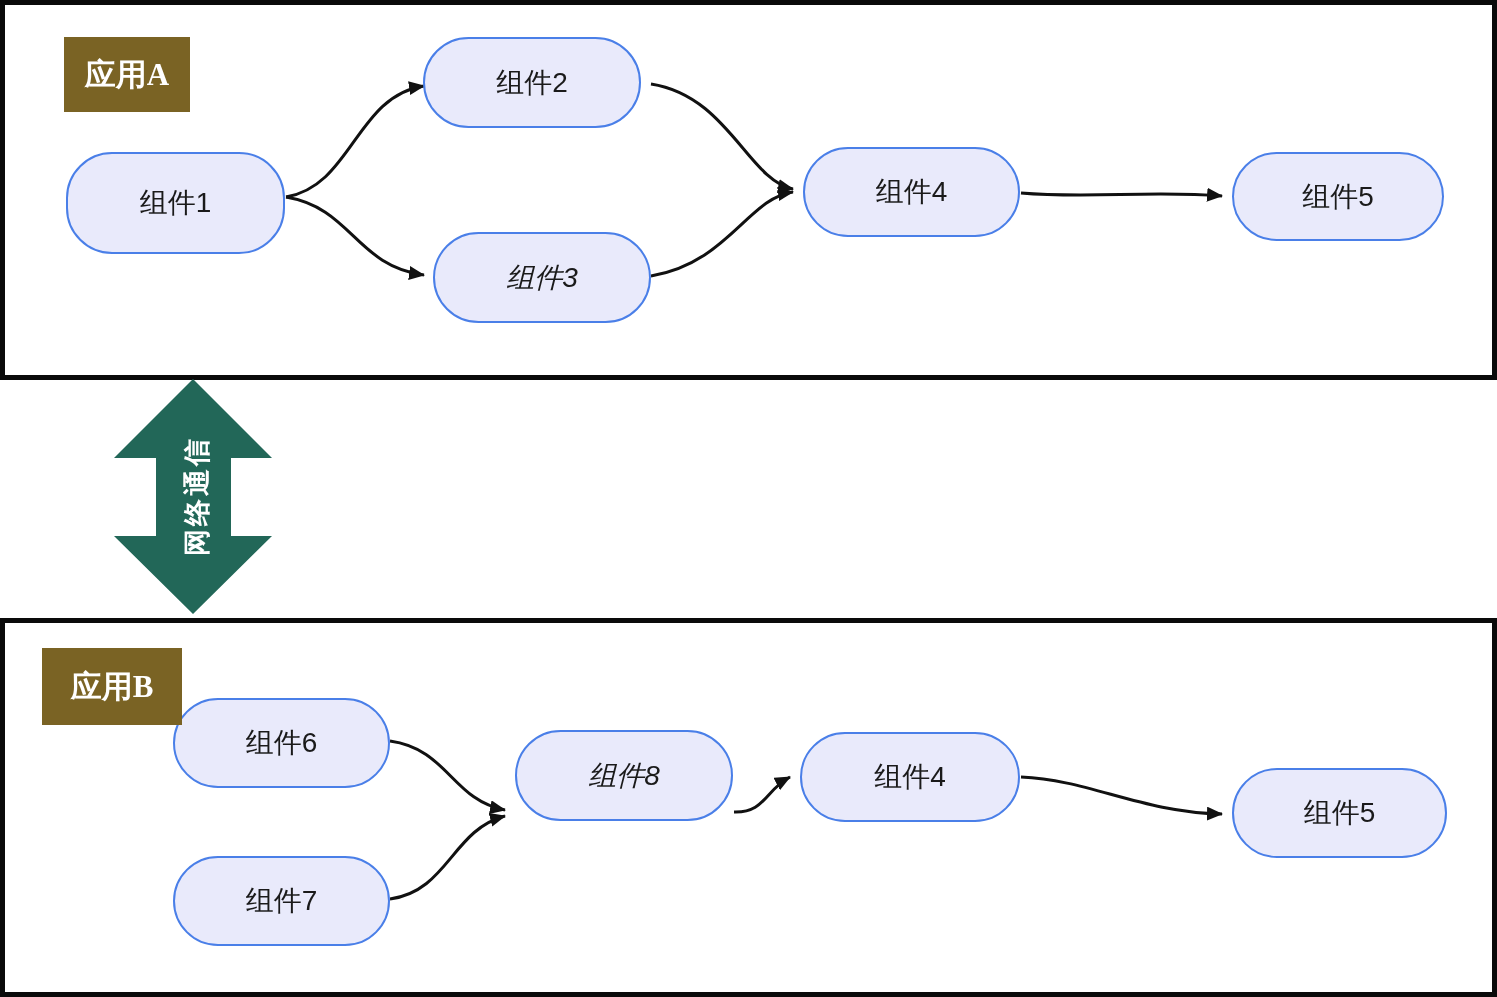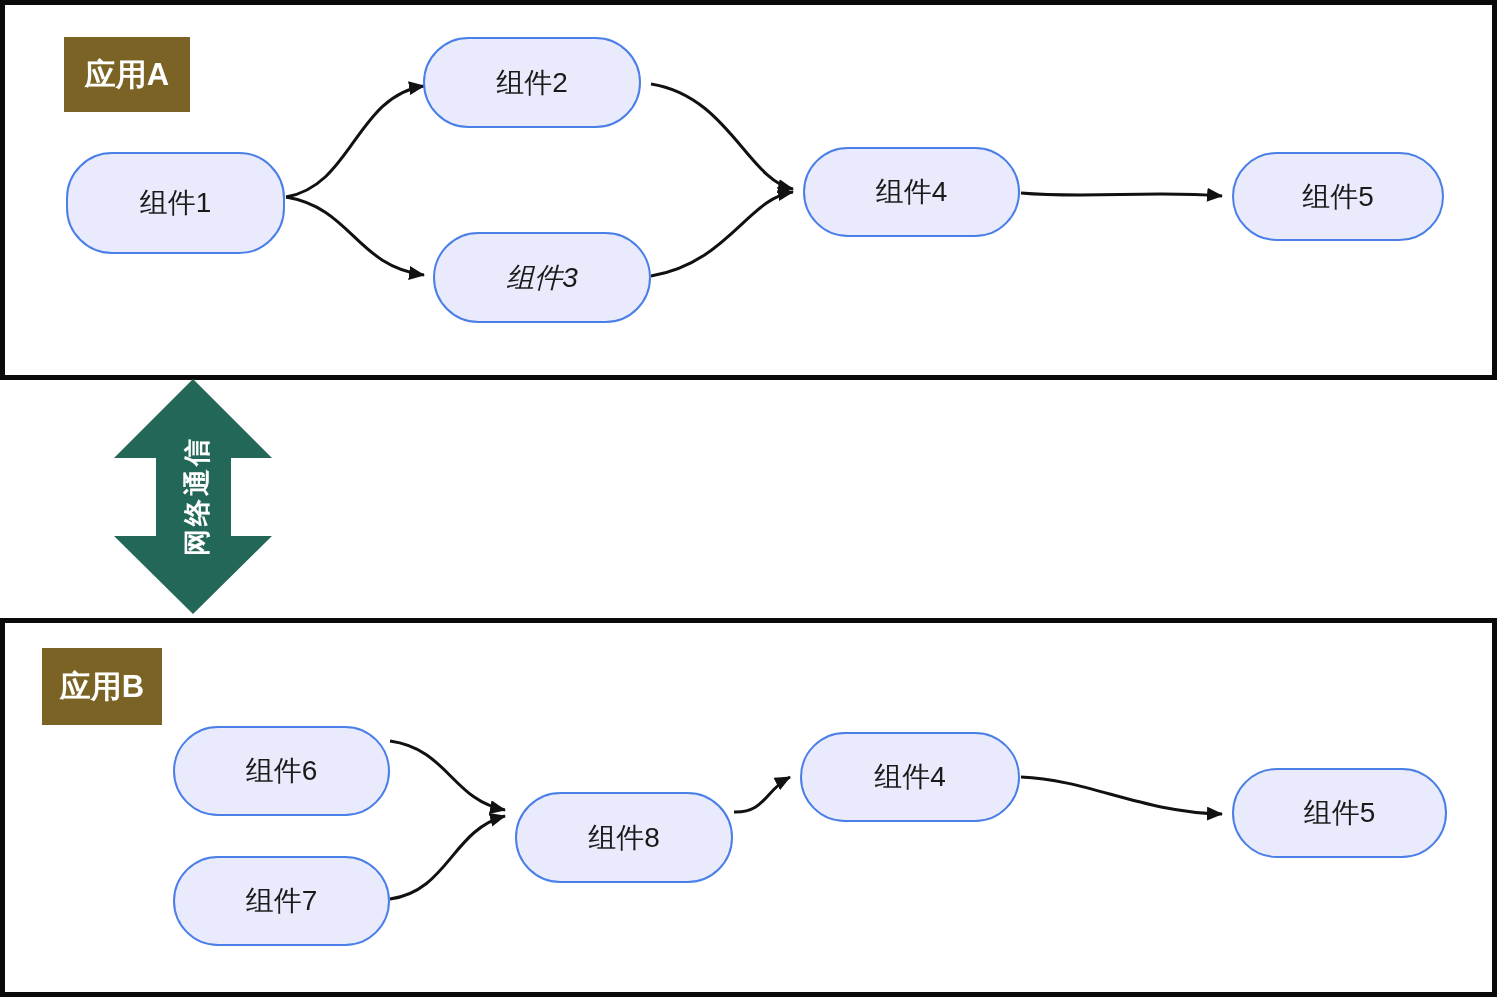--- a/index.html
+++ b/index.html
@@ -29,23 +29,24 @@
   #section-a { left:0; top:0;   width:1497px; height:380px; }
   #section-b { left:0; top:618px; width:1497px; height:379px; }
   .app-label {
     position:absolute;
     background:var(--app_label_bg);
     color:var(--app_label_text);
     font-size:31px;
     font-weight:bold;
     display:flex; align-items:center; justify-content:center;
     z-index:3;
+    font-family:Liberation Serif, serif;
   }
   #app-a-label { left:64px; top:37px;  width:126px; height:75px; }
-  #app-b-label { left:42px; top:648px; width:120px; height:77px; }
+  #app-b-label { left:42px; top:648px; width:140px; height:77px; }
   .node {
     position:absolute;
     background:var(--node_fill);
     border:2.5px solid var(--node_border);
     border-radius:46px;
     display:flex; align-items:center; justify-content:center;
     font-size:28px;
     color:var(--node_text);
     z-index:2;
   }
@@ -77,23 +78,23 @@
 
 <div class="app-label" id="app-a-label">应用A</div>
 <div class="app-label" id="app-b-label">应用B</div>
 
 <div class="node" style="left:66px;  top:152px; width:219px; height:102px;">组件1</div>
 <div class="node" style="left:423px; top:37px;  width:218px; height:91px;">组件2</div>
 <div class="node" style="left:433px; top:232px; width:218px; height:91px;font-style:italic;">组件3</div>
 <div class="node" style="left:803px; top:147px; width:217px; height:90px;">组件4</div>
 <div class="node" style="left:1232px;top:152px; width:212px; height:89px;">组件5</div>
 
-<div class="node" style="left:173px; top:698px; width:217px; height:90px;margin-top:28px;">组件6</div>
+<div class="node" style="left:173px; top:698px; width:217px; height:90px;">组件6</div>
 <div class="node" style="left:173px; top:856px; width:217px; height:90px;">组件7</div>
-<div class="node" style="left:515px; top:792px; width:218px; height:91px;">组件8</div>
+<div class="node" style="left:515px; top:730px; width:218px; height:91px;font-style:italic;">组件8</div>
 <div class="node" style="left:800px; top:732px; width:220px; height:90px;">组件4</div>
 <div class="node" style="left:1232px;top:768px; width:215px; height:90px;">组件5</div>
 
 <svg id="edges-svg">
   <defs>
     <marker id="arrowhead" markerWidth="18" markerHeight="16" refX="15" refY="7" orient="auto" markerUnits="userSpaceOnUse">
       <path d="M0,0 L16,7 L0,14 Z" fill="#111111"></path>
     </marker>
   </defs>
 

